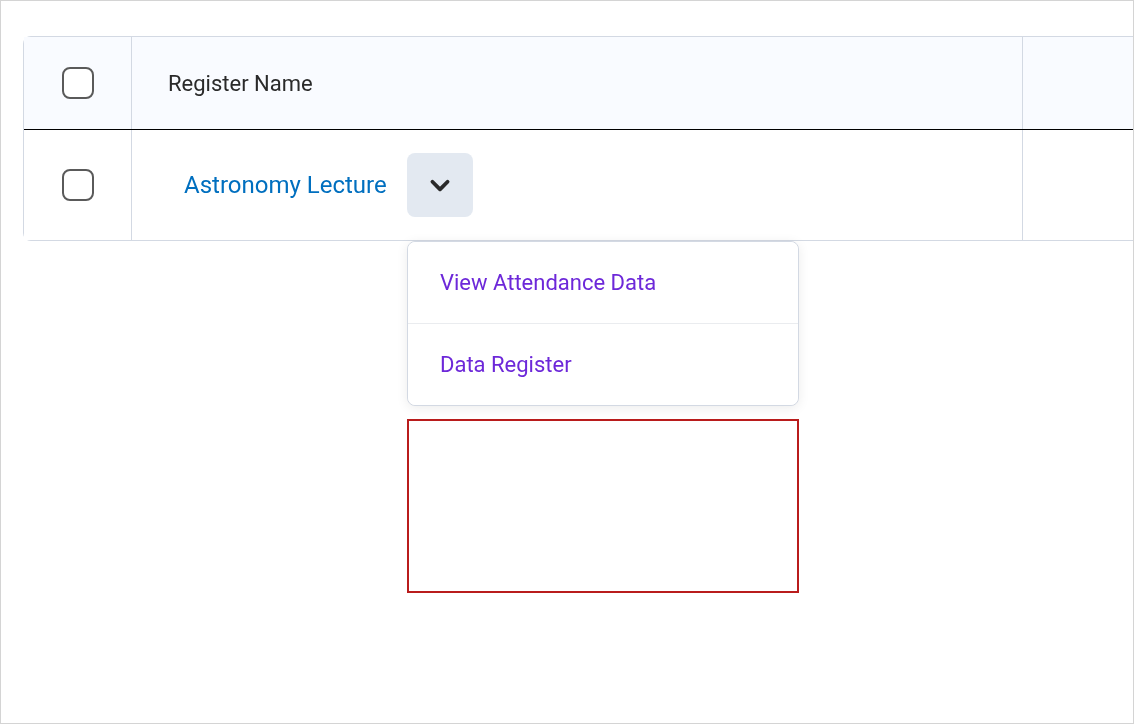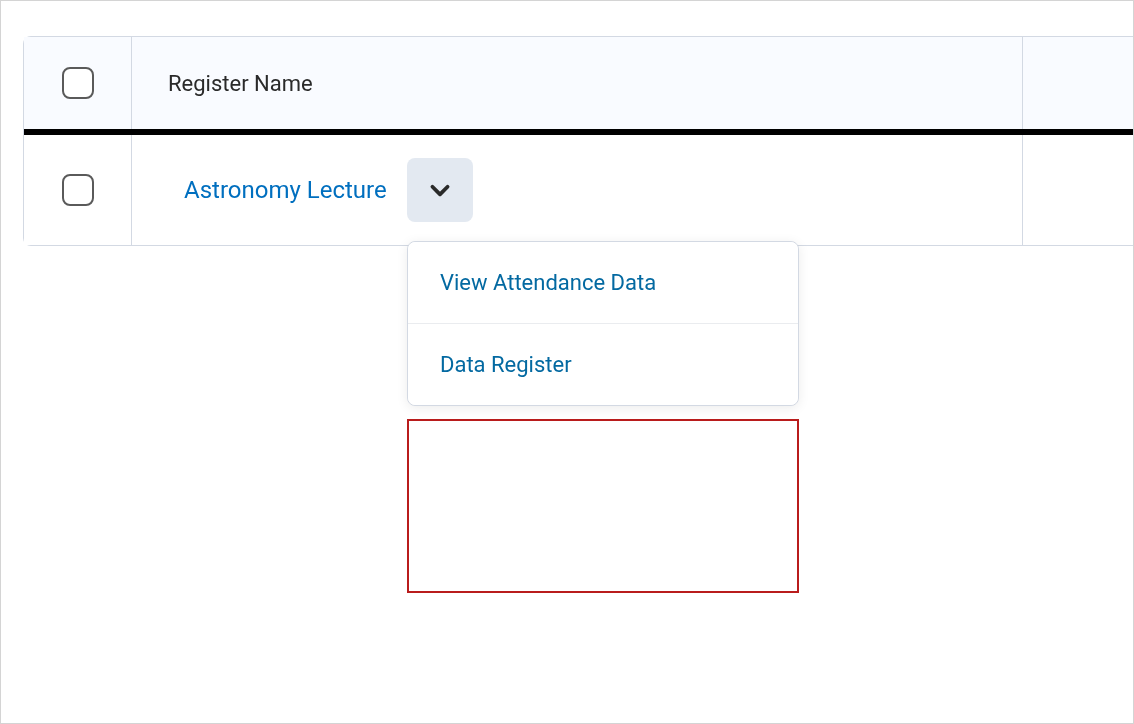--- a/index.html
+++ b/index.html
@@ -28,21 +28,21 @@
       overflow: visible;
     }
     
     .table-row {
       display: flex;
       align-items: stretch;
     }
     
     .header-row {
       background: #f9fbff;
-      border-bottom: 6px solid #000000;
+      border-bottom: 1px solid #000000;
     }
     
     .data-row {
       background: #fff;
     }
     
     .checkbox-cell {
       width: 108px;
       display: flex;
       align-items: center;
@@ -121,21 +121,21 @@
       background: #fff;
       border: 1px solid #d3d9e3;
       border-radius: 8px;
       box-shadow: 0 2px 12px rgba(0,0,0,0.08);
       overflow: visible;
     }
     
     .menu-item {
       padding: 28px 32px;
       font-size: 22px;
-      color: #0369a1;
+      color: #6d28d9;
       border-bottom: 1px solid #eaecef;
       cursor: pointer;
       background: #fff;
     }
     
     .menu-item:first-child {
       border-radius: 8px 8px 0 0;
     }
     
     .menu-item:last-child {

